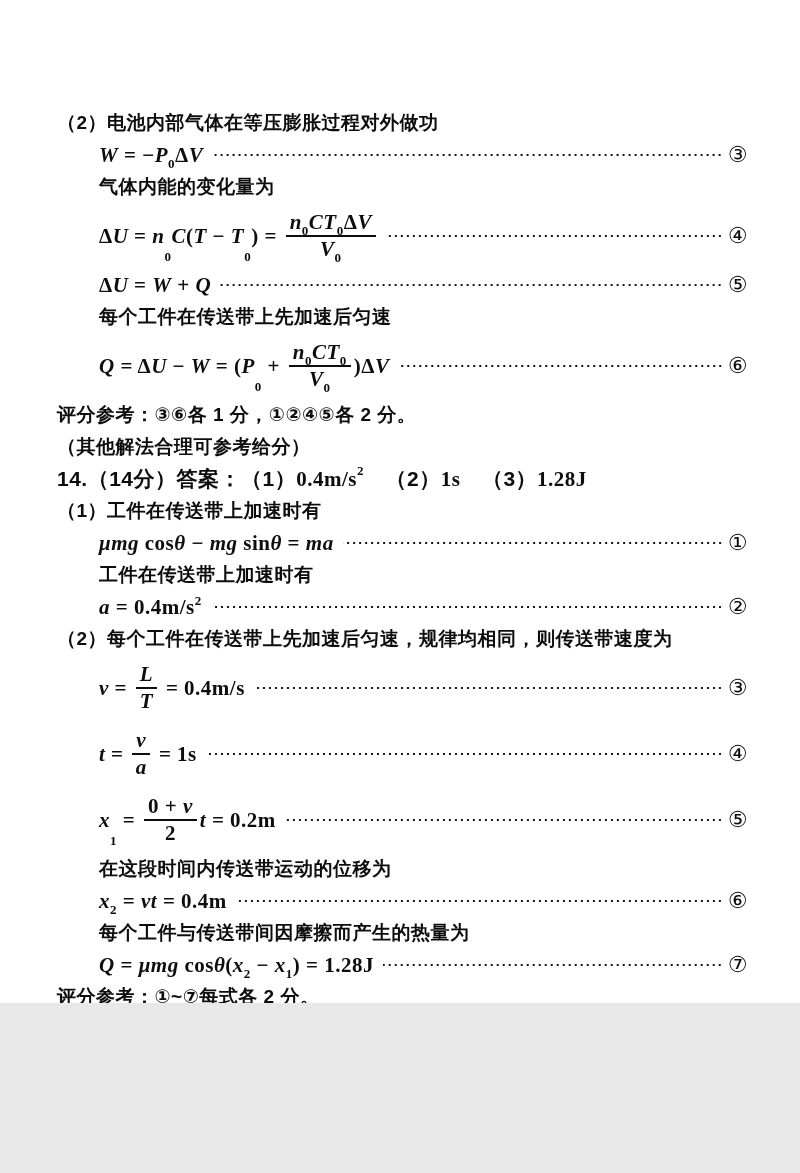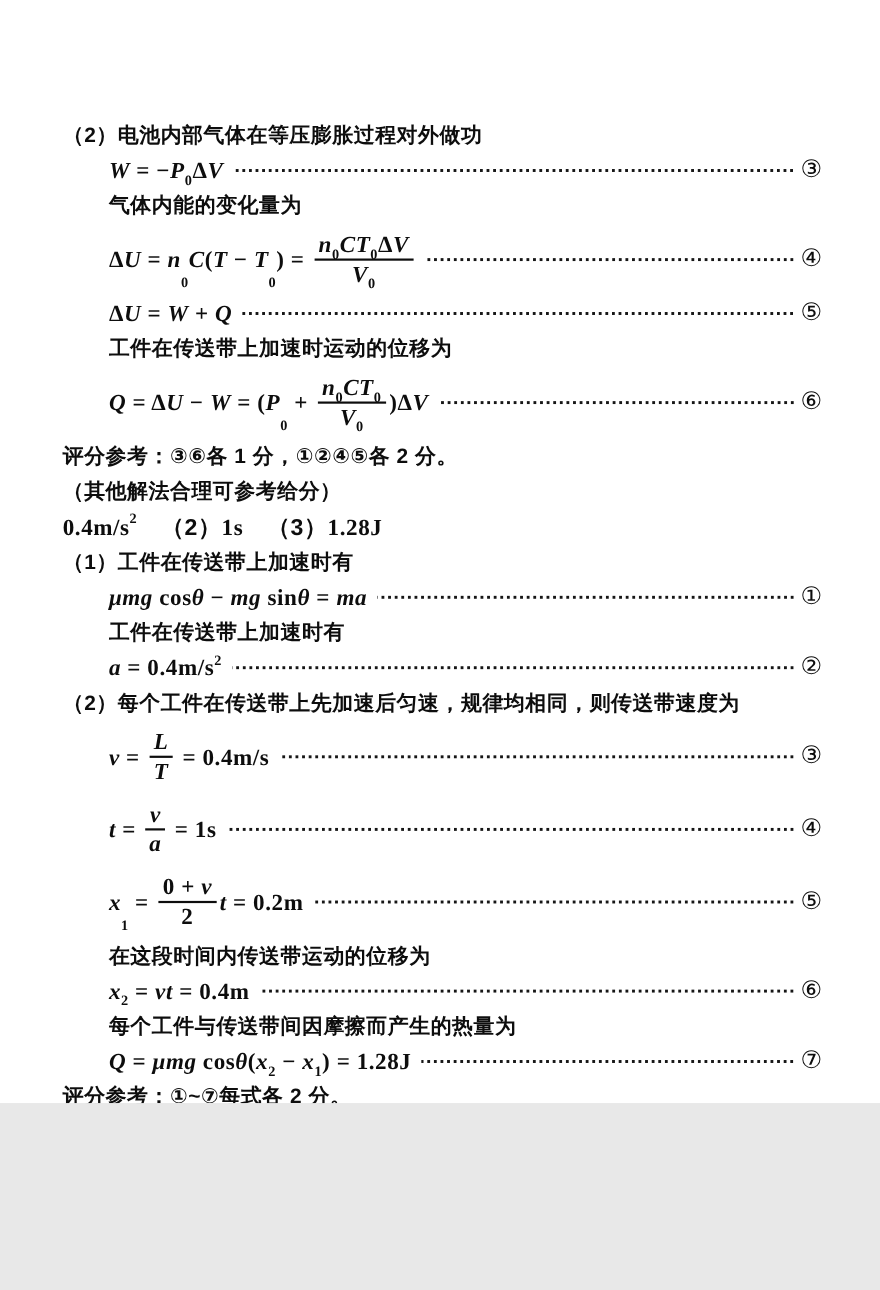--- a/index.html
+++ b/index.html
@@ -95,35 +95,35 @@
         <span class="fml"><span class="rm">Δ</span><span class="it">U</span><span class="rm"> = </span><span class="it">n</span><span class="sb">0</span><span class="it">C</span><span class="rm">(</span><span class="it">T</span><span class="rm"> − </span><span class="it">T</span><span class="sb">0</span><span class="rm">) = </span><span class="frac"><span class="fnum"><span class="it">n</span><span class="sb">0</span><span class="it">CT</span><span class="sb">0</span><span class="rm">Δ</span><span class="it">V</span></span><span class="fden"><span class="it">V</span><span class="sb">0</span></span></span></span>
         <div class="leader"></div>
         <span class="eqnum">④</span>
       </div>
       <div class="line ind1">
         <span class="fml"><span class="rm">Δ</span><span class="it">U</span><span class="rm"> = </span><span class="it">W</span><span class="rm"> + </span><span class="it">Q</span></span>
         <div class="leader"></div>
         <span class="eqnum">⑤</span>
       </div>
       <div class="line ind1">
-        <span class="cjk">工件在传送带上加速时运动的位移为</span>
+        <span class="cjk">每个工件在传送带上先加速后匀速</span>
       </div>
       <div class="line ind1 has-frac">
         <span class="fml"><span class="it">Q</span><span class="rm"> = Δ</span><span class="it">U</span><span class="rm"> − </span><span class="it">W</span><span class="rm"> = (</span><span class="it">P</span><span class="sb">0</span><span class="rm"> + </span><span class="frac"><span class="fnum"><span class="it">n</span><span class="sb">0</span><span class="it">CT</span><span class="sb">0</span></span><span class="fden"><span class="it">V</span><span class="sb">0</span></span></span><span class="rm">)Δ</span><span class="it">V</span></span>
         <div class="leader"></div>
         <span class="eqnum">⑥</span>
       </div>
       <div class="line ind0">
         <span class="cjk">评分参考：③⑥各 1 分，①②④⑤各 2 分。</span>
       </div>
       <div class="line ind0">
         <span class="cjk">（其他解法合理可参考给分）</span>
       </div>
       <div class="line ind0">
-        <span class="fml rich"><span class="rm">0.4m/s</span><span class="sp">2</span><span class="cjk">　（2）</span><span class="rm">1s</span><span class="cjk">　（3）</span><span class="rm">1.28J</span></span>
+        <span class="fml rich"><span class="cjk">14.（14分）答案：（1）</span><span class="rm">0.4m/s</span><span class="sp">2</span><span class="cjk">　（2）</span><span class="rm">1s</span><span class="cjk">　（3）</span><span class="rm">1.28J</span></span>
       </div>
       <div class="line ind0">
         <span class="cjk">（1）工件在传送带上加速时有</span>
       </div>
       <div class="line ind1">
         <span class="fml"><span class="it">μmg</span><span class="rm"> cos</span><span class="it">θ</span><span class="rm"> − </span><span class="it">mg</span><span class="rm"> sin</span><span class="it">θ</span><span class="rm"> = </span><span class="it">ma</span></span>
         <div class="leader"></div>
         <span class="eqnum">①</span>
       </div>
       <div class="line ind1">

